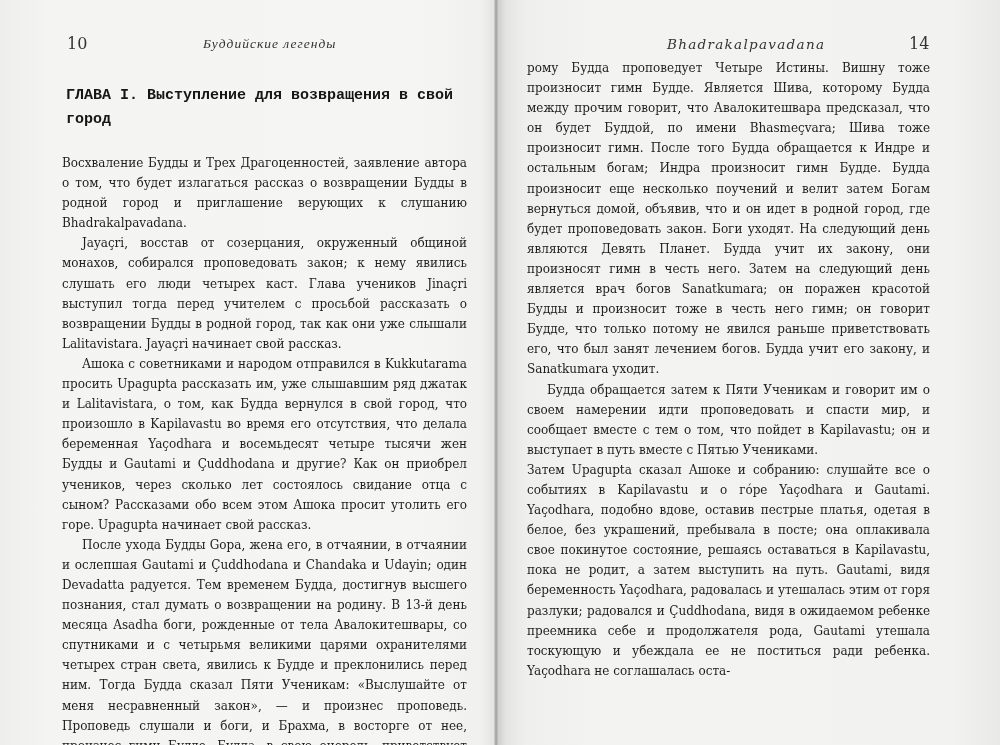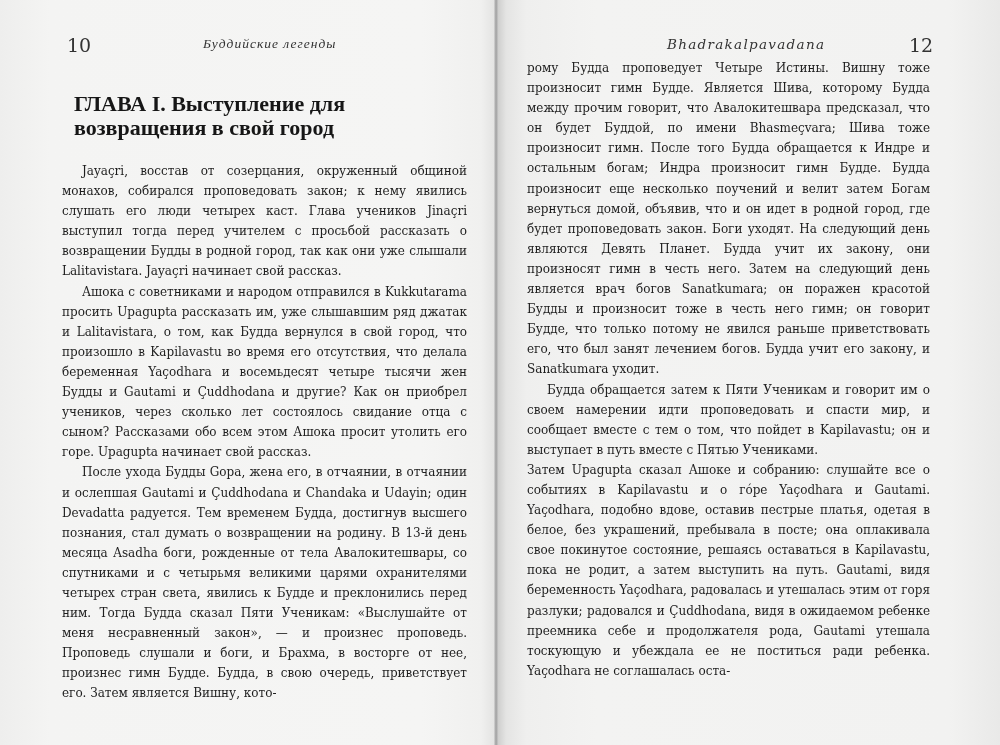--- a/index.html
+++ b/index.html
@@ -18,62 +18,63 @@
   .page.left { left: 0; width: 496px;
     background: linear-gradient(to right, #eeeeed 0%, #f4f4f3 10%, #f5f5f4 85%, #f0f0ef 97%, #e2e2e1 100%); }
   .page.right { left: 496px; width: 504px;
     background: linear-gradient(to right, #c9c9c8 0%, #e4e4e3 2%, #efefee 6%, #f3f3f2 20%, #f2f2f1 90%, #e9e9e8 100%); }
   .gutter { position: absolute; left: 494px; top: 0; width: 4px; height: 745px;
     background: linear-gradient(to right, #d8d8d8, #9e9e9e, #c8c8c8); }
 
   .running-head {
     position: absolute; top: 36px; font-size: 13.5px; color: #333;
   }
-  .page-num { position: absolute; top: 34px; font-size: 19px; color: #333; }
+  .page-num { position: absolute; top: 34px; font-size: 16px; color: #333; }
   .left .page-num { left: 67px; }
   .left .running-head { left: 203px; font-style: italic; letter-spacing: 1px; font-family: Liberation Serif, serif; }
   .right .running-head { left: 171px; font-style: italic; letter-spacing: 1.3px; text-align: right; }
   .right .page-num { left: 413px; }
 
   .content { position: absolute; }
   .left .content { left: 62px; top: 80px; width: 405px; }
   .right .content { left: 31px; top: 58px; width: 403px; }
 
   h2.chapter {
-    font-family: Liberation Serif, serif;
-    font-weight: bold; font-size: 22px; line-height: 24px;
-    margin: 12px; color: #161616;
+    font-family: Liberation Mono, monospace;
+    font-weight: bold; font-size: 15px; line-height: 24px;
+    margin: 4px; color: #161616;
   }
   .left h2.chapter { margin-bottom: 21px; }
   .right h2.chapter { margin-top: 29px; margin-bottom: 15px; }
 
   p {
     margin: 0; font-size: 12px; line-height: 20.1px;
     text-align: justify; hyphens: manual;
   }
   p.indent { text-indent: 20px; }
 </style>
 </head>
 <body>
 
 <div class="spread">
   <div class="page left">
     <div class="page-num">10</div>
     <div class="running-head">Буддийские легенды</div>
     <div class="content">
       <h2 class="chapter">ГЛАВА I. Выступление для возвращения в свой город</h2>
+      <p>Восхваление Будды и Трех Драгоценностей, заявление автора о том, что будет излагаться рассказ о возвращении Будды в родной город и приглашение верующих к слушанию Bhadrakalpavadana.</p>
       <p class="indent">Jayaçri, восстав от созерцания, окруженный общиной монахов, собирался проповедовать закон; к нему явились слушать его люди четырех каст. Глава учеников Jinaçri выступил тогда перед учителем с просьбой рассказать о возвращении Будды в родной город, так как они уже слышали Lalitavistara. Jayaçri начинает свой рассказ.</p>
       <p class="indent">Ашока с советниками и народом отправился в Kukkutarama просить Upagupta рассказать им, уже слышавшим ряд джатак и Lalitavistara, о том, как Будда вернулся в свой город, что произошло в Kapilavastu во время его отсутствия, что делала беременная Yaçodhara и восемьдесят четыре тысячи жен Будды и Gautami и Çuddhodana и другие? Как он приобрел учеников, через сколько лет состоялось свидание отца с сыном? Рассказами обо всем этом Ашока просит утолить его горе. Upagupta начинает свой рассказ.</p>
       <p class="indent">После ухода Будды Gopa, жена его, в отчаянии, в отчаянии и ослепшая Gautami и Çuddhodana и Chandaka и Udayin; один Devadatta радуется. Тем временем Будда, достигнув высшего познания, стал думать о возвращении на родину. В 13-й день месяца Asadha боги, рожденные от тела Авалокитешвары, со спутниками и с четырьмя великими царями охранителями четырех стран света, явились к Будде и преклонились перед ним. Тогда Будда сказал Пяти Ученикам: «Выслушайте от меня несравненный закон», — и произнес проповедь. Проповедь слушали и боги, и Брахма, в восторге от нее, произнес гимн Будде. Будда, в свою очередь, приветствует его. Затем является Вишну, кото-</p>
     </div>
   </div>
 
   <div class="page right">
     <div class="running-head">Bhadrakalpavadana</div>
-    <div class="page-num">12</div>
+    <div class="page-num">14</div>
     <div class="content">
       <p>рому Будда проповедует Четыре Истины. Вишну тоже произносит гимн Будде. Является Шива, которому Будда между прочим говорит, что Авалокитешвара предсказал, что он будет Буддой, по имени Bhasmeçvara; Шива тоже произносит гимн. После того Будда обращается к Индре и остальным богам; Индра произносит гимн Будде. Будда произносит еще несколько поучений и велит затем Богам вернуться домой, объявив, что и он идет в родной город, где будет проповедовать закон. Боги уходят. На следующий день являются Девять Планет. Будда учит их закону, они произносят гимн в честь него. Затем на следующий день является врач богов Sanatkumara; он поражен красотой Будды и произносит тоже в честь него гимн; он говорит Будде, что только потому не явился раньше приветствовать его, что был занят лечением богов. Будда учит его закону, и Sanatkumara уходит.</p>
       <p class="indent">Будда обращается затем к Пяти Ученикам и говорит им о своем намерении идти проповедовать и спасти мир, и сообщает вместе с тем о том, что пойдет в Kapilavastu; он и выступает в путь вместе с Пятью Учениками.</p>
       <p>Затем Upagupta сказал Ашоке и собранию: слушайте все о событиях в Kapilavastu и о гóре Yaçodhara и Gautami. Yaçodhara, подобно вдове, оставив пестрые платья, одетая в белое, без украшений, пребывала в посте; она оплакивала свое покинутое состояние, решаясь оставаться в Kapilavastu, пока не родит, а затем выступить на путь. Gautami, видя беременность Yaçodhara, радовалась и утешалась этим от горя разлуки; радовался и Çuddhodana, видя в ожидаемом ребенке преемника себе и продолжателя рода, Gautami утешала тоскующую и убеждала ее не поститься ради ребенка. Yaçodhara не соглашалась оста-</p>
     </div>
   </div>
 
   <div class="gutter"></div>
 </div>
 

